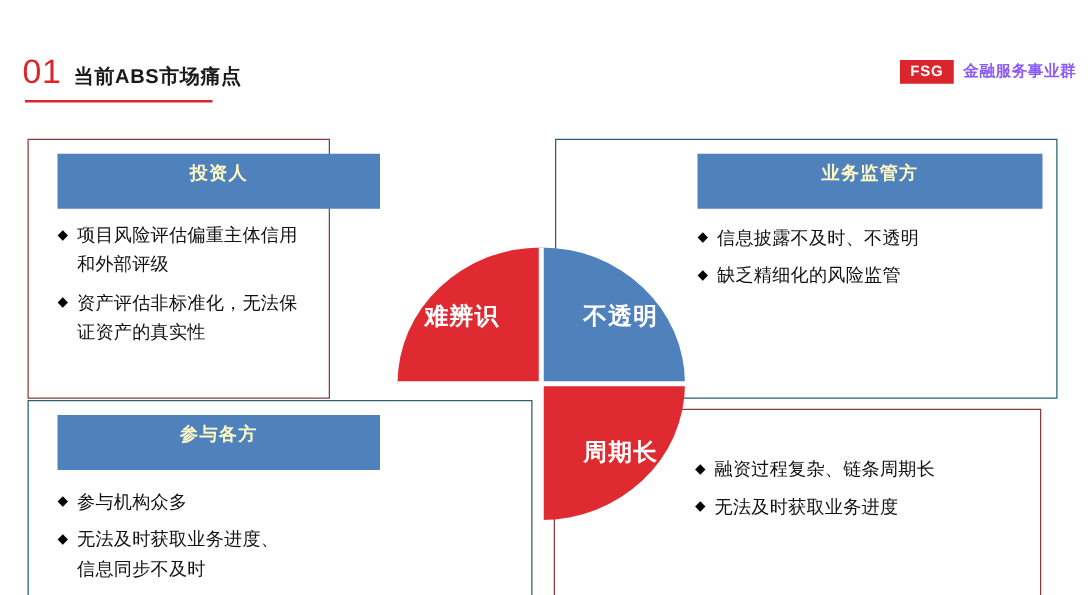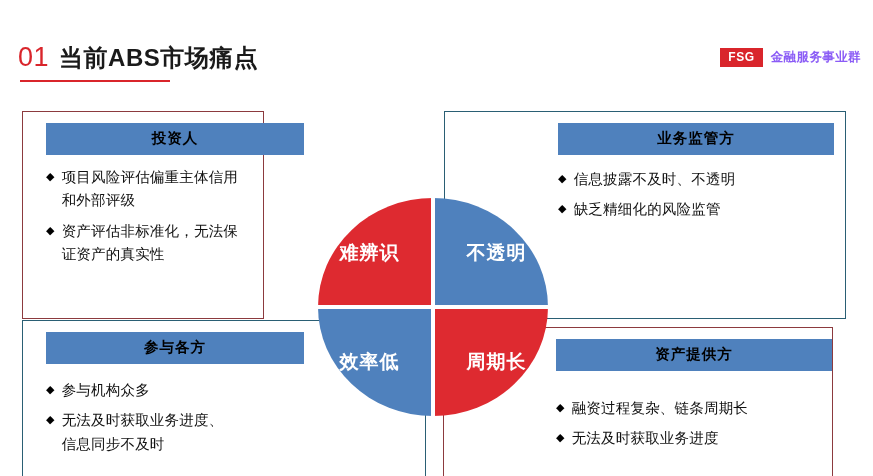--- a/index.html
+++ b/index.html
@@ -27,21 +27,21 @@
     align-items: baseline;
     gap: 10px;
   }
   .title-num {
     font-size: 27px;
     color: #C0242B;
     font-weight: 400;
     letter-spacing: 0.5px;
   }
   .title-text {
-    font-size: 24px;
+    font-size: 16px;
     color: #1A1A1A;
     font-weight: 700;
     letter-spacing: 0.5px;
   }
   .title-rule {
     position: absolute;
     left: 20px;
     top: 44px;
     width: 150px;
     height: 2px;
@@ -86,25 +86,25 @@
     position: absolute;
     z-index: 4;
   }
   .panel.tl { left: 46px;  top: 87px;  width: 264px; }
   .panel.tr { left: 558px; top: 87px;  width: 290px; }
   .panel.bl { left: 46px;  top: 296px; width: 264px; }
   .panel.br { left: 556px; top: 303px; width: 290px; }
 
   .bar {
     background: #4F81BD;
-    color: #000000;
+    color: #fef9c3;
     font-weight: 700;
     font-size: 14.5px;
     text-align: center;
-    padding: 6px 0 7px 0;
+    padding: 6px 0 19px 0;
     letter-spacing: 1px;
     width: 258px;
   }
   .panel.tr .bar, .panel.br .bar { width: 276px; }
 
   .bullets {
     margin-top: 11px;
     list-style: none;
   }
   .bullets li {
@@ -238,43 +238,39 @@
       </li>
       <li>
         <span class="dia">◆</span>
         <span class="txt">无法及时获取业务进度、
 信息同步不及时</span>
       </li>
     </ul>
   </div>
 
   <div class="panel br">
-    <div class="bar" style="background: rgb(79, 129, 189);">资产提供方</div>
     <ul class="bullets">
       <li>
         <span class="dia">◆</span>
         <span class="txt">融资过程复杂、链条周期长</span>
       </li>
       <li>
         <span class="dia">◆</span>
         <span class="txt">无法及时获取业务进度</span>
       </li>
     </ul>
   </div>
 
   <div class="circle">
     <div class="quad q-tl" style="background: rgb(222, 42, 48);">
       <span>难辨识</span>
     </div>
     <div class="quad q-tr" style="background: rgb(79, 129, 189);">
       <span>不透明</span>
     </div>
-    <div class="quad q-bl" style="background: rgb(79, 129, 189);">
-      <span>效率低</span>
-    </div>
     <div class="quad q-br" style="background: rgb(222, 42, 48);">
       <span>周期长</span>
     </div>
     <div class="gap-v"></div>
     <div class="gap-h"></div>
   </div>
 
 </div>
 
 </body></html>

